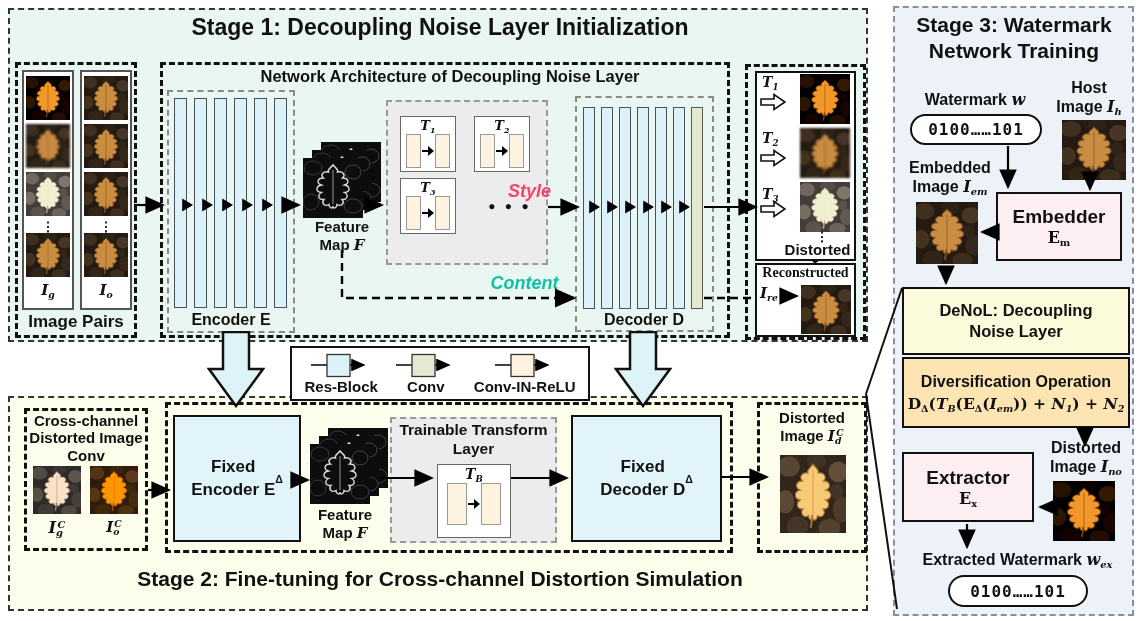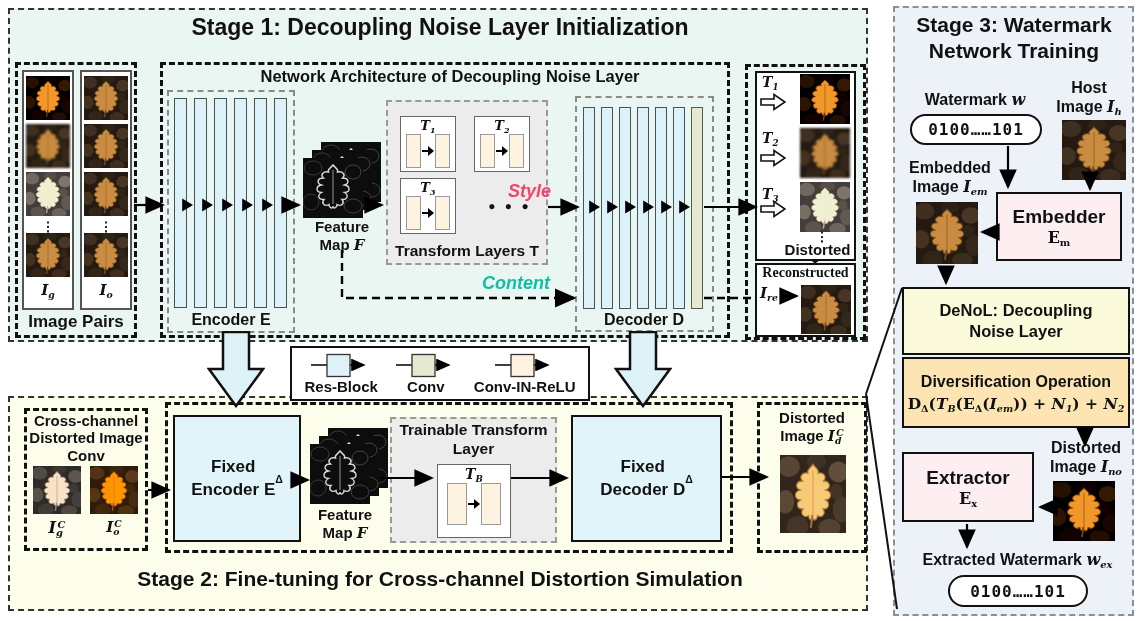--- a/index.html
+++ b/index.html
@@ -185,23 +185,22 @@
   </div>
   <div class="tbox" style="left:400px;top:178px;width:56px;height:56px;">
     <span class="serif" style="font-size:13px;"><i>T<sub>3</sub></i></span>
     <span class="trow">
         <span class="trect"></span>
         <span class="marrow"></span>
         <span class="trect"></span>
       </span>
   </div>
   <div class="abs tc" style="left:477px;top:199px;width:66px;height:18px;font-size:12px;letter-spacing:3px;">● ● ●</div>
-  <div class="abs tc" style="left:392px;top:242px;width:150px;height:20px;font-size:15.5px;">Transform Layers T</div>
   <div class="abs styletxt" style="left:508px;top:181px;width:60px;height:22px;z-index:3;">Style</div>
-  <div class="abs contenttxt" style="left:482px;top:273px;width:85px;height:22px;z-index:3;">Content</div>
+  <div class="abs contenttxt" style="left:482px;top:273px;width:85px;height:22px;z-index:3;text-align:center;">Content</div>
 
   <div class="abs thin-dash" style="left:575px;top:96px;width:139px;height:236px;"></div>
   <div class="bar" style="left:583px;top:107px;width:12px;height:202px;"></div>
   <div class="bar" style="left:601px;top:107px;width:12px;height:202px;"></div>
   <div class="bar" style="left:619px;top:107px;width:12px;height:202px;"></div>
   <div class="bar" style="left:637px;top:107px;width:12px;height:202px;"></div>
   <div class="bar" style="left:655px;top:107px;width:12px;height:202px;"></div>
   <div class="bar" style="left:673px;top:107px;width:12px;height:202px;"></div>
   <div class="bar green" style="left:691px;top:107px;width:12px;height:202px;"></div>
   <div class="abs tc" style="left:588px;top:311px;width:112px;height:20px;font-size:16px;">Decoder D</div>

